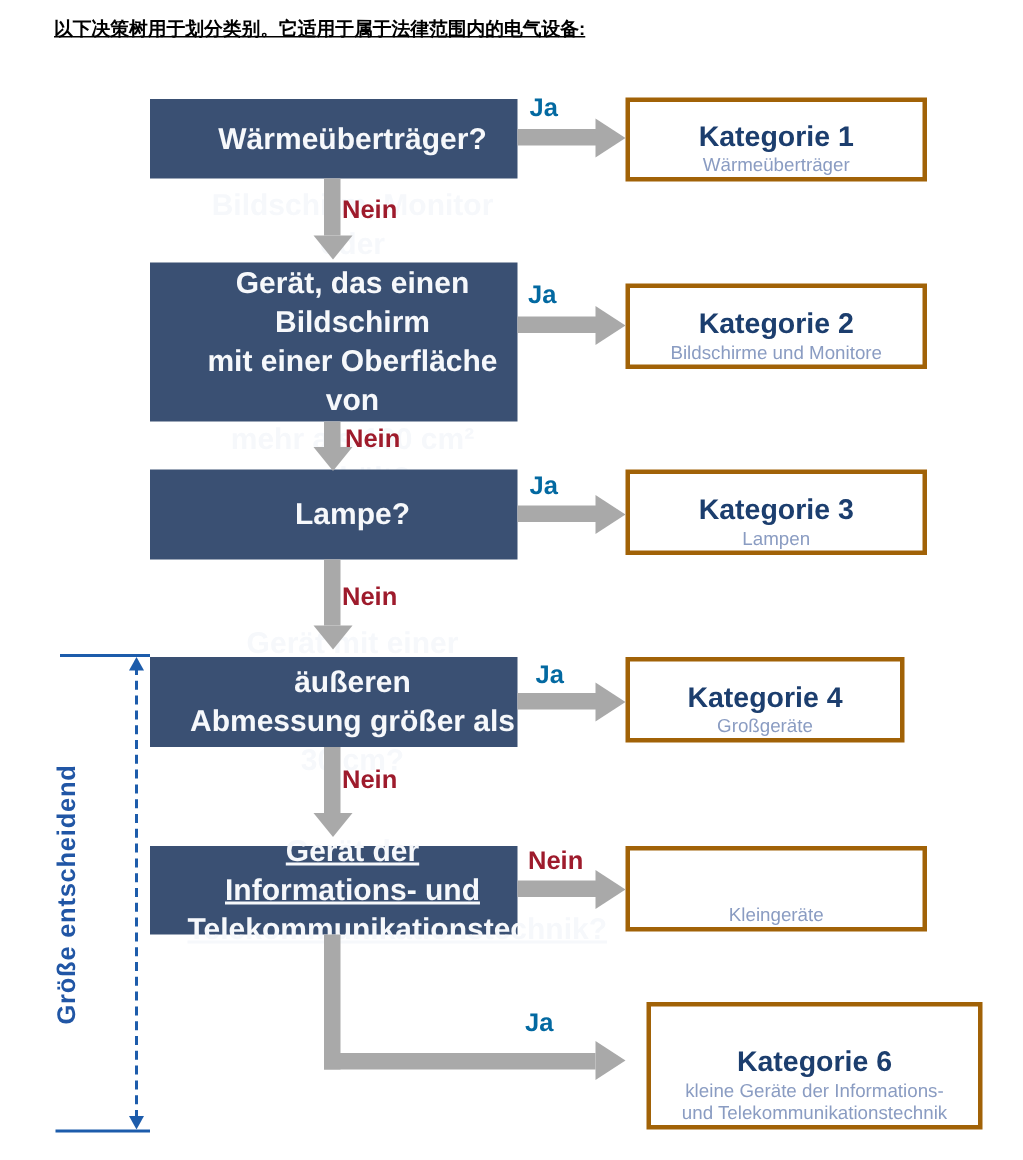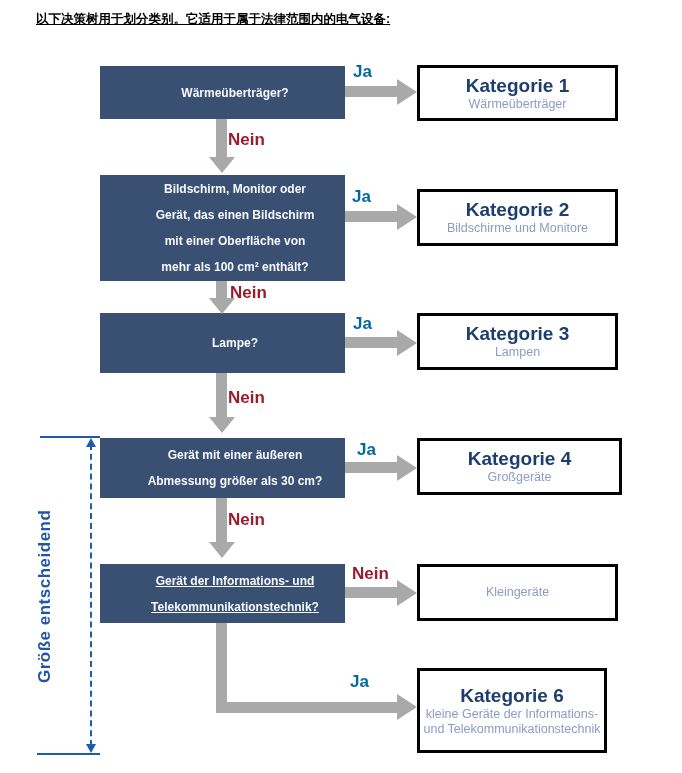--- a/index.html
+++ b/index.html
@@ -2,26 +2,26 @@
 <html><head>
 <meta charset="utf-8">
 <style>
   * { margin:0; padding:0; box-sizing:border-box; }
   body { font-family:"Liberation Sans", sans-serif; background:#ffffff; }
   #canvas { position:relative; width:682px; height:773px; background:#ffffff; overflow:hidden; }
 
   .intro { position:absolute; font-size:12.5px; color:#000000; font-weight:bold; }
 
   .qbox { position:absolute; background:#3a5073; color:#f6f8fb; font-weight:bold;
-          font-size:12px; line-height:26px; display:flex; align-items:center;
+          font-size:20px; line-height:26px; display:flex; align-items:center;
           justify-content:center; text-align:center;padding-left:25px; }
   .qtext { white-space:pre-line; width:100%; }
 
-  .cbox { position:absolute; background:#ffffff; border:3px solid #000000;
-          display:flex; flex-direction:column; align-items:center; justify-content:center;
+  .cbox { position:absolute; background:#ffffff; border:3px solid #a16207;
+          display:flex; flex-direction:column; align-items:center; justify-content:flex-end;
           text-align:center; }
   .ctitle { color:#1c3e6e; font-weight:bold; font-size:19px; line-height:22px; }
   .csub   { color:#8a9cc2; font-size:12.5px; line-height:15px; white-space:pre-line; }
 
   .shaft-h { position:absolute; height:11px; background:#a9a9a9; }
   .shaft-v { position:absolute; width:11px;  background:#a9a9a9; }
   .head-r  { position:absolute; width:0; height:0;
              border-top:13px solid transparent; border-bottom:13px solid transparent;
              border-left:20px solid #a9a9a9; }
   .head-d  { position:absolute; width:0; height:0;
@@ -77,28 +77,28 @@
     <div class="csub">Wärmeüberträger</div>
   </div>
   <div class="cbox" style="left:417px; top:189px; width:201px; height:57px;">
     <div class="ctitle">Kategorie 2</div>
     <div class="csub">Bildschirme und Monitore</div>
   </div>
   <div class="cbox" style="left:417px; top:313px; width:201px; height:57px;">
     <div class="ctitle">Kategorie 3</div>
     <div class="csub">Lampen</div>
   </div>
-  <div class="cbox" style="left:417px; top:438px; width:205px; height:57px;">
+  <div class="cbox" style="left:417px; top:438px; width:186px; height:57px;">
     <div class="ctitle">Kategorie 4</div>
     <div class="csub">Großgeräte</div>
   </div>
   <div class="cbox" style="left:417px; top:564px; width:201px; height:57px;">
     <div class="csub">Kleingeräte</div>
   </div>
-  <div class="cbox" style="left:417px; top:668px; width:190px; height:85px;">
+  <div class="cbox" style="left:431px; top:668px; width:224px; height:85px;">
     <div class="ctitle">Kategorie 6</div>
     <div class="csub">kleine Geräte der Informations-
 und Telekommunikationstechnik</div>
   </div>
 
   <div class="shaft-h" style="left:345px; top:86px;  width:53px;"></div>
   <div class="head-r" style="left:397px; top:79px;"></div>
 
   <div class="shaft-h" style="left:345px; top:211px; width:53px;"></div>
   <div class="head-r" style="left:397px; top:204px;"></div>

